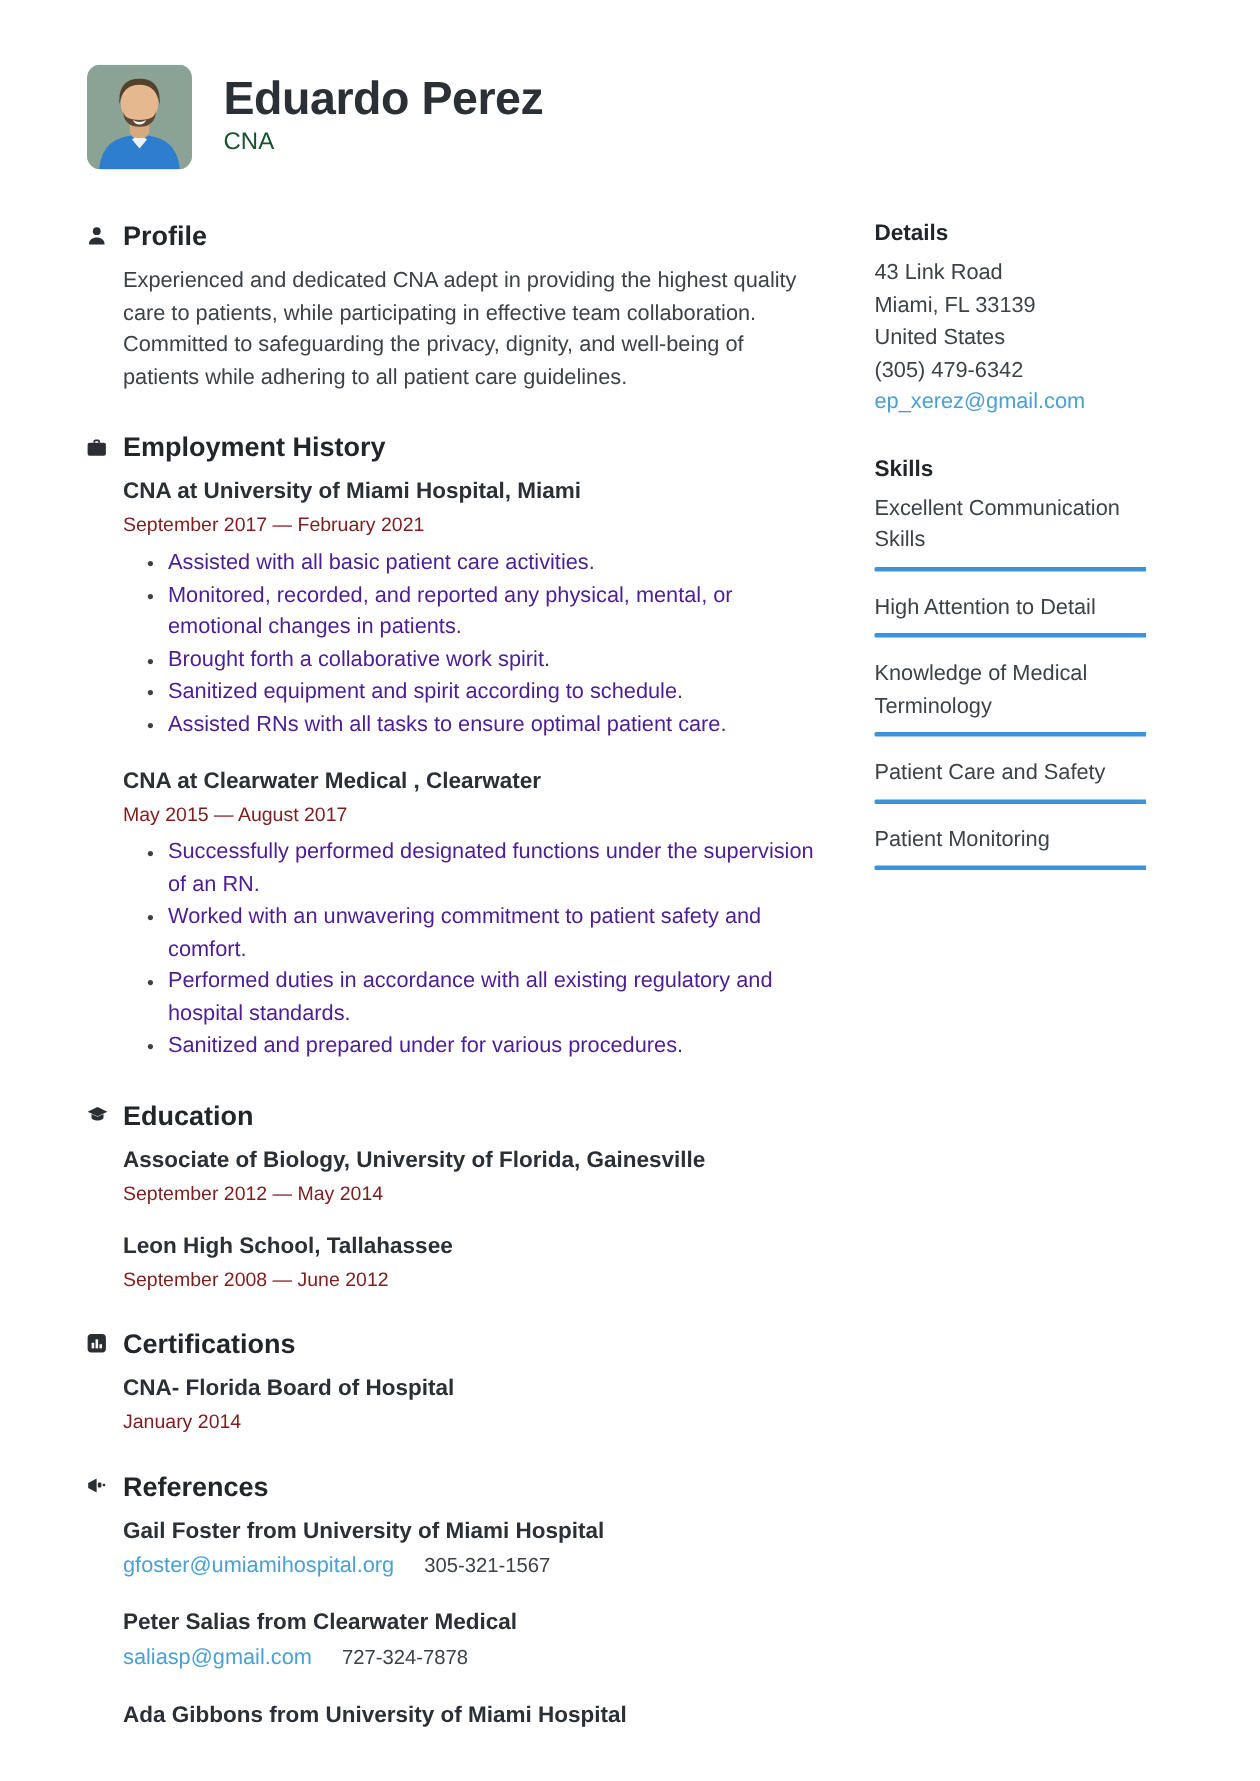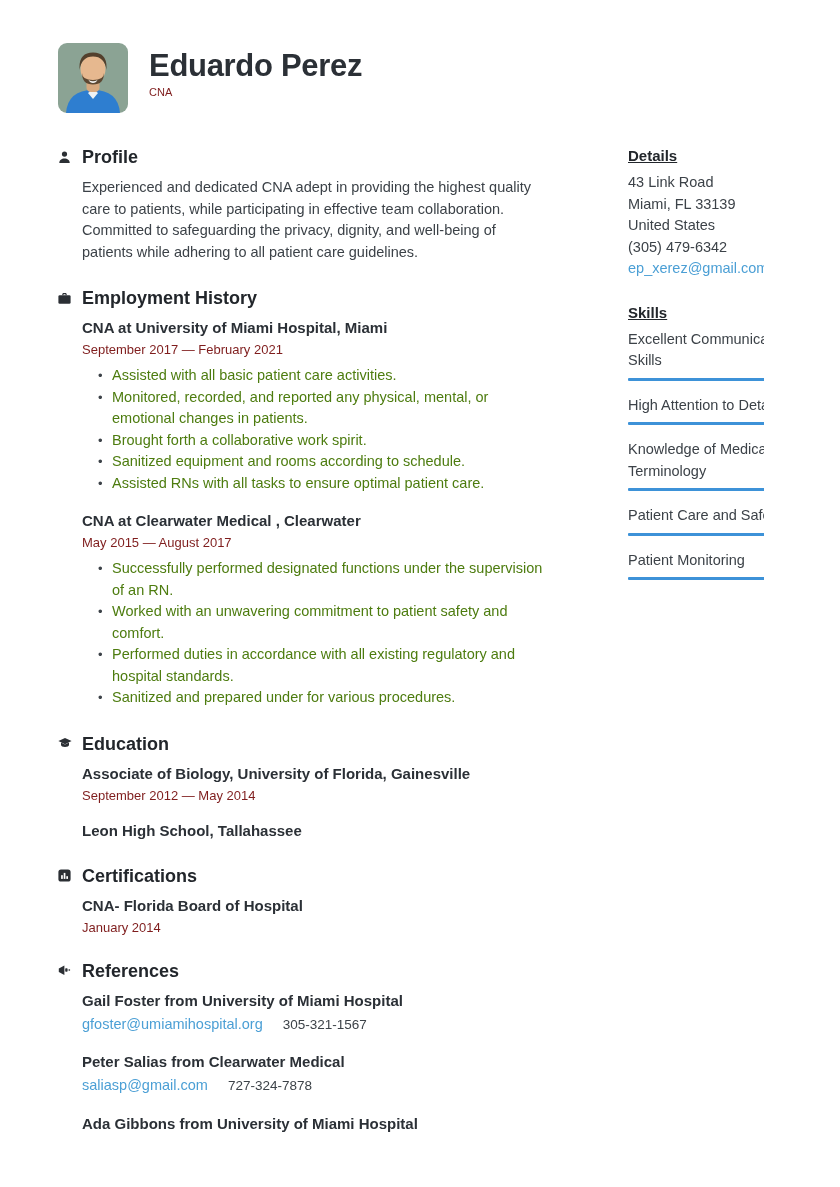--- a/index.html
+++ b/index.html
@@ -6,45 +6,45 @@
   * { box-sizing:border-box; }
   html,body { margin:0; padding:0; background:#ffffff; }
   body { font-family:"Liberation Sans", sans-serif; color:#3c4248; }
   .page { width:764px; height:1187px; background:#ffffff; overflow:hidden; }
 
   
   .header { display:flex; align-items:flex-start; padding:43px 58px 0 58px; }
   .photo { width:70px; height:70px; border-radius:9px; overflow:hidden; flex:none; }
   .idblock { margin-left:21px; padding-top:5px; }
   h1.name { margin:0; font-size:31px; line-height:35px; font-weight:700; color:#2b3036; letter-spacing:-0.3px; }
-  .jobtitle { margin-top:3px; font-size:11px; color:#7f1d1d; }
-
-  
-  .content { display:flex; padding:33px 0 0 58px;gap:45px; }
+  .jobtitle { margin-top:3px; font-size:16px; color:#14532d; }
+
+  
+  .content { display:flex; padding:33px 0 0 58px; }
   .left { width:489px; flex:none; }
   .right { width:196px; flex:none; margin-left:36px; }
 
   
   section { margin-bottom:24px; }
   .sec-head { display:flex; align-items:center; margin-bottom:9px; }
   .icon { width:24px; flex:none; display:flex; align-items:center; }
   .icon svg { display:block; }
   h2.sec-title { margin:0; font-size:18px; font-weight:700; color:#22262b; line-height:22px; }
   .sec-body { margin-left:24px; }
   .body-text { margin:0; font-size:14.5px; line-height:21.5px; color:#3c4248; }
   .entry { margin-bottom:17px; }
   .entry:last-child { margin-bottom:0; }
   h3.entry-title { margin:0; font-size:15px; font-weight:700; color:#2b3036; line-height:20px; }
   .dates { margin-top:3px; font-size:13px; line-height:17px; color:#7f1d1d; }
   ul.bullets { margin:7px 0 0 0; padding:0 0 0 16px; list-style:none; }
-  ul.bullets li { position:relative; padding-left:14px; font-size:14.5px; line-height:21.5px; color:#4d7c0f; }
+  ul.bullets li { position:relative; padding-left:14px; font-size:14.5px; line-height:21.5px; color:#4c1d95; }
   ul.bullets li::before { content:"\2022"; position:absolute; left:0; top:0; font-size:13px; color:#3c4248; }
 
   
-  .side-head { margin:0 0 7px 0; font-size:15px; font-weight:700; color:#22262b; line-height:19px;text-decoration:underline; }
+  .side-head { margin:0 0 7px 0; font-size:15px; font-weight:700; color:#22262b; line-height:19px; }
   .side-line { font-size:14.5px; line-height:21.5px; color:#3c4248; }
   a.link { color:var(--link); text-decoration:none; font-size:14.5px; line-height:21.5px; }
   .skills-block { margin-top:23px; }
   .skill { margin-bottom:14px; }
   .skill-label { font-size:14.5px; line-height:21.5px; color:#3c4248; }
   .skill-bar { height:3px; margin-top:6px; background:var(--accent); border-radius:1px; }
 
   
   .ref-contact { margin-top:3px; display:flex; align-items:baseline; gap:20px; }
   .ref-phone { font-size:13.5px; color:#3c4248; line-height:20px; }
@@ -108,21 +108,21 @@
               <h3 class="entry-title">CNA at University of Miami Hospital, Miami</h3>
               <div class="dates">September 2017 — February 2021</div>
               <ul class="bullets">
 
                   <li>Assisted with all basic patient care activities.</li>
 
                   <li>Monitored, recorded, and reported any physical, mental, or emotional changes in patients.</li>
 
                   <li>Brought forth a collaborative work spirit.</li>
 
-                  <li>Sanitized equipment and rooms according to schedule.</li>
+                  <li>Sanitized equipment and spirit according to schedule.</li>
 
                   <li>Assisted RNs with all tasks to ensure optimal patient care.</li>
                 </ul>
             </article>
 
             <article class="entry">
               <h3 class="entry-title">CNA at Clearwater Medical , Clearwater</h3>
               <div class="dates">May 2015 — August 2017</div>
               <ul class="bullets">
 
@@ -150,20 +150,21 @@
         </div>
         <div class="sec-body">
 
             <article class="entry">
               <h3 class="entry-title">Associate of Biology, University of Florida, Gainesville</h3>
               <div class="dates">September 2012 — May 2014</div>
             </article>
 
             <article class="entry">
               <h3 class="entry-title">Leon High School, Tallahassee</h3>
+              <div class="dates">September 2008 — June 2012</div>
             </article>
           </div>
       </section>
 
       <section>
         <div class="sec-head">
           <span class="icon">
             <svg width="13" height="13" viewBox="0 0 13 13">
               <rect x="0.4" y="0.4" width="12.2" height="12.2" rx="2.6" fill="#2b2f34"></rect>
               <rect x="3.1" y="6.2" width="1.7" height="3.7" fill="#ffffff"></rect>

